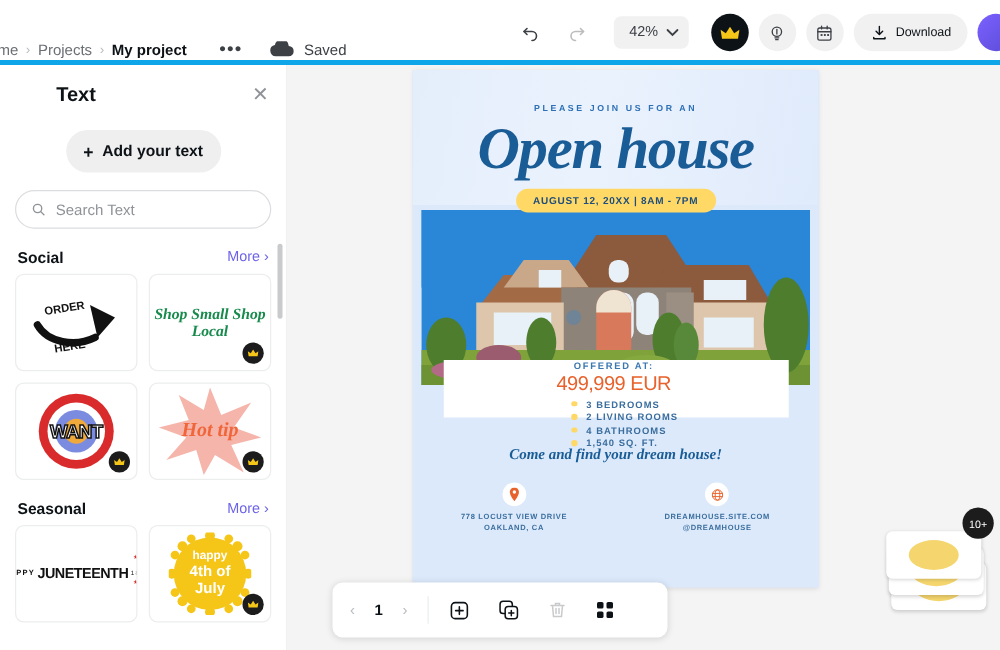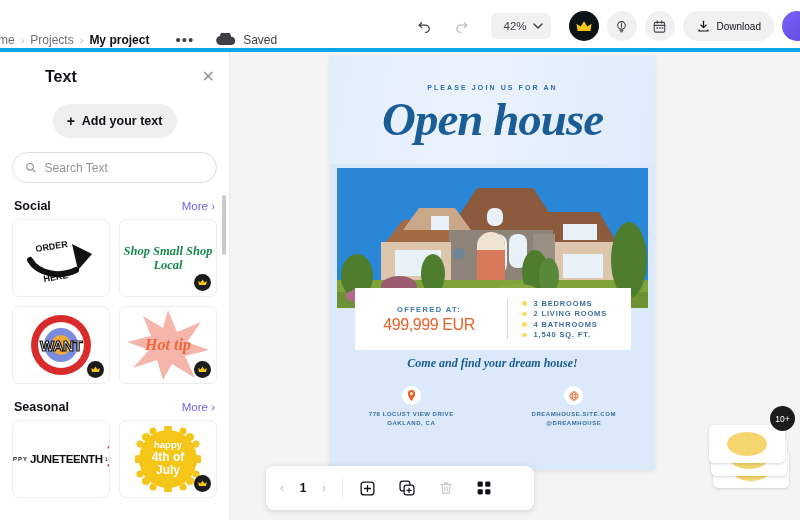--- a/index.html
+++ b/index.html
@@ -110,22 +110,22 @@
   .p-datepill {
     position:absolute; left:50%; transform:translateX(-50%); top:95px;
     background:#ffd866; border-radius:11px; height:19px; padding:0 14px;
     display:flex; align-items:center; justify-content:center; z-index:4;
   }
   .p-datepill span { font-size:8px; font-weight:bold; letter-spacing:.6px; color:#1e4e7d; white-space:nowrap; }
 
   .p-photo { position:absolute; left:7px; top:112px; width:311px; height:140px; overflow:hidden; }
 
   .p-details {
-    position:absolute; left:25px; top:232px; width:276px; height:62px;
-    background:#fff; display:flex; align-items:center; z-index:5;
+    position:absolute; left:25px; top:232px; width:276px; height:46px;
+    background:#fff; display:flex; align-items:center; z-index:5;flex-direction:column;
   }
   .p-price-col { width:152px; text-align:center; padding-right:4px; }
   .p-offered { font-size:7.5px; letter-spacing:1.4px; color:#3b77b0; font-weight:bold; margin-bottom:2px; }
   .p-price { font-size:16px; font-weight:normal; color:#e8622b; letter-spacing:-.4px; }
   .p-vline { width:1px; height:40px; background:#cfd8e2; }
   .p-feat { padding-left:14px; }
   .p-feat li { list-style:none; display:flex; align-items:center; gap:7px; margin:1.5px 0; }
   .p-feat li i { width:4.5px; height:4.5px; border-radius:50%; background:#ffd866; display:block; }
   .p-feat li span { font-size:7.5px; letter-spacing:.85px; color:#3b6e9e; font-weight:bold; }
 
@@ -367,20 +367,23 @@
   </div>
   <div class="panel-divider"></div>
 
   <div class="canvas-area">
 
     <div class="poster">
       <div class="p-hero"></div>
       <div class="p-joinus">PLEASE JOIN US FOR AN</div>
       <div class="p-title">Open house</div>
 
+      <div class="p-datepill">
+        <span>AUGUST 12, 20XX | 8AM - 7PM</span>
+      </div>
 
       <div class="p-photo">
         <svg width="311" height="140" viewBox="0 0 311 140" preserveAspectRatio="xMidYMid slice">
           <rect width="311" height="140" fill="#2a86d6"></rect>
           <rect y="0" width="311" height="62" fill="#2a86d6"></rect>
 
           <polygon points="140,20 196,20 226,66 110,66" fill="#8c5a3c"></polygon>
           <polygon points="196,44 262,44 282,78 180,78" fill="#8c5a3c"></polygon>
           <polygon points="66,52 116,52 140,80 44,80" fill="#a36a46"></polygon>
           <polygon points="82,40 118,40 134,62 66,62" fill="#c9a88a"></polygon>

